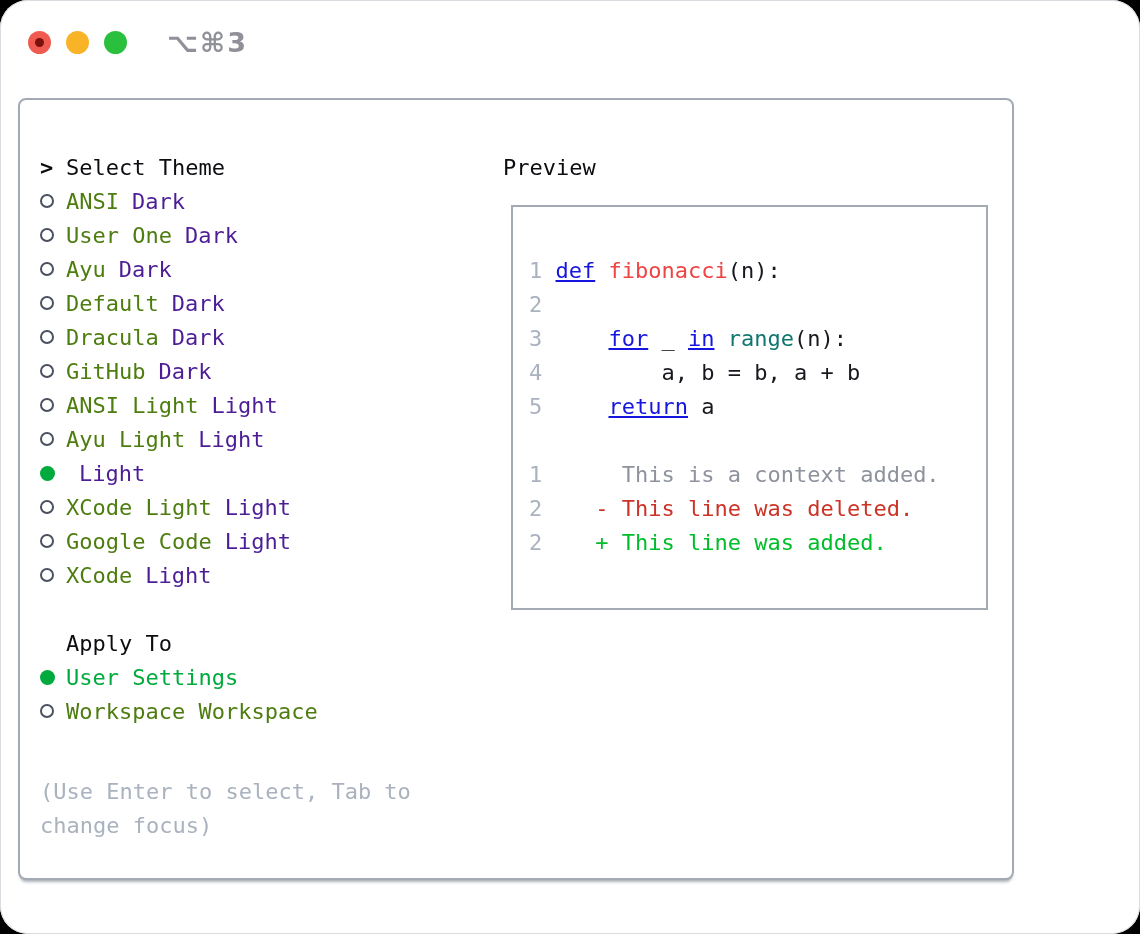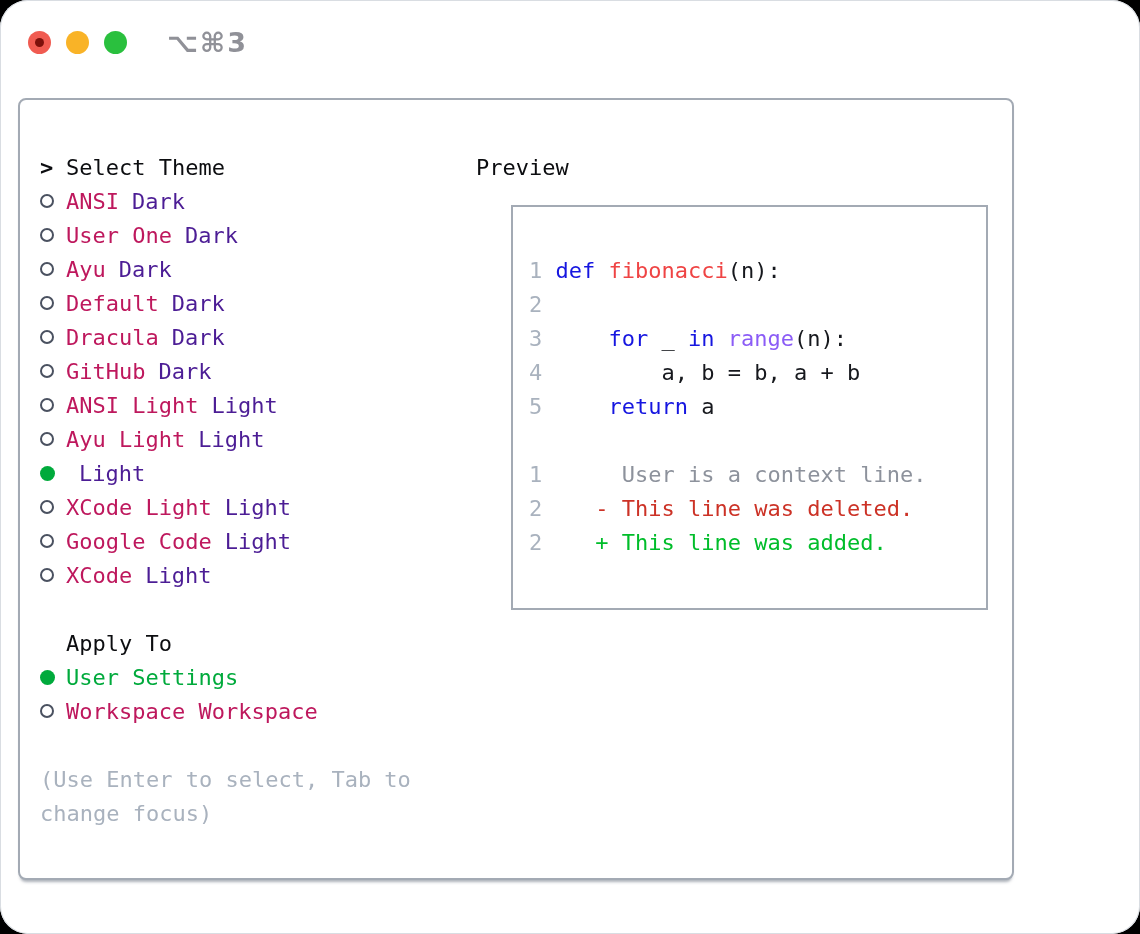--- a/index.html
+++ b/index.html
@@ -31,37 +31,37 @@
   }
   .line{height:34px;display:flex;align-items:center;white-space:pre;font-size:22px;}
   .blank{height:34px;}
   
   .left{position:absolute;left:20px;top:50px;}
   .marker{display:inline-flex;width:26px;align-items:center;flex:none;}
   .prompt{font-weight:bold;color:#0c0d10;}
   .h{font-weight:normal;color:#0c0d10;}
   .circle{width:14px;height:14px;border-radius:50%;border:2px solid #4a5160;box-sizing:border-box;}
   .circle.sel{border:none;background:#00aa3c;width:15px;height:15px;}
-  .item-label{color:#be185d;}
+  .item-label{color:#4d7c0f;}
   .item-label.sel{color:#00aa3c;}
   .tag{color:#4c1d95;margin-left:13px;}
-  .help{margin-top:0;color:#a9b2be;font-size:22px;}
+  .help{margin-top:12px;color:#a9b2be;font-size:22px;}
   .help div{height:34px;display:flex;align-items:center;white-space:pre;}
   
-  .preview-title{position:absolute;left:456px;top:50px;}
+  .preview-title{position:absolute;left:483px;top:50px;}
   .preview-box{
     position:absolute;left:491px;top:105px;width:473px;height:401px;
     border:2px solid #a3aab4;box-sizing:content-box;
     padding:0;overflow:hidden;
   }
   .pcontent{padding:46px 0 0 16px;}
   .pline{height:34px;display:flex;align-items:center;white-space:pre;font-size:22px;color:#16181d;}
   .ln{color:#a9b2be;}
-  .tok.keyword{color:#1616e0;}
-  .tok.builtin{color:#8b5cf6;text-align:right;}
+  .tok.keyword{color:#1616e0;text-decoration:underline;}
+  .tok.builtin{color:#0f766e;text-align:right;}
   .tok.function{color:#ef4444;}
   .tok.plain{color:#16181d;}
   .mk.context,.tx.context{color:#8d929c;}
   .mk.deleted,.tx.deleted{color:#cc3226;}
   .mk.added,.tx.added{color:#00bd2a;}
 </style>
 </head>
 <body>
 
 <div class="window">
@@ -124,21 +124,21 @@
       <div class="pcontent">
         <div id="code-block">
             <div class="pline"><span class="ln">1</span><span> </span><span class="tok keyword">def</span><span class="tok plain"> </span><span class="tok function">fibonacci</span><span class="tok plain">(n):</span></div>
             <div class="pline"><span class="ln">2</span><span> </span></div>
             <div class="pline"><span class="ln">3</span><span> </span><span class="tok plain">    </span><span class="tok keyword">for</span><span class="tok plain"> _ </span><span class="tok keyword">in</span><span class="tok plain"> </span><span class="tok builtin">range</span><span class="tok plain">(n):</span></div>
             <div class="pline"><span class="ln">4</span><span> </span><span class="tok plain">        a, b = b, a + b</span></div>
             <div class="pline"><span class="ln">5</span><span> </span><span class="tok plain">    </span><span class="tok keyword">return</span><span class="tok plain"> a</span></div>
           </div>
         <div class="pline blank"></div>
         <div id="diff-block">
-            <div class="pline"><span class="ln">1</span><span>    </span><span class="mk context"> </span><span> </span><span class="tx context">User is a context line.</span></div>
+            <div class="pline"><span class="ln">1</span><span>    </span><span class="mk context"> </span><span> </span><span class="tx context">This is a context added.</span></div>
             <div class="pline"><span class="ln">2</span><span>    </span><span class="mk deleted">-</span><span> </span><span class="tx deleted">This line was deleted.</span></div>
             <div class="pline"><span class="ln">2</span><span>    </span><span class="mk added">+</span><span> </span><span class="tx added">This line was added.</span></div>
           </div>
       </div>
     </div>
 
   </div>
 </div>
 
 </body></html>

